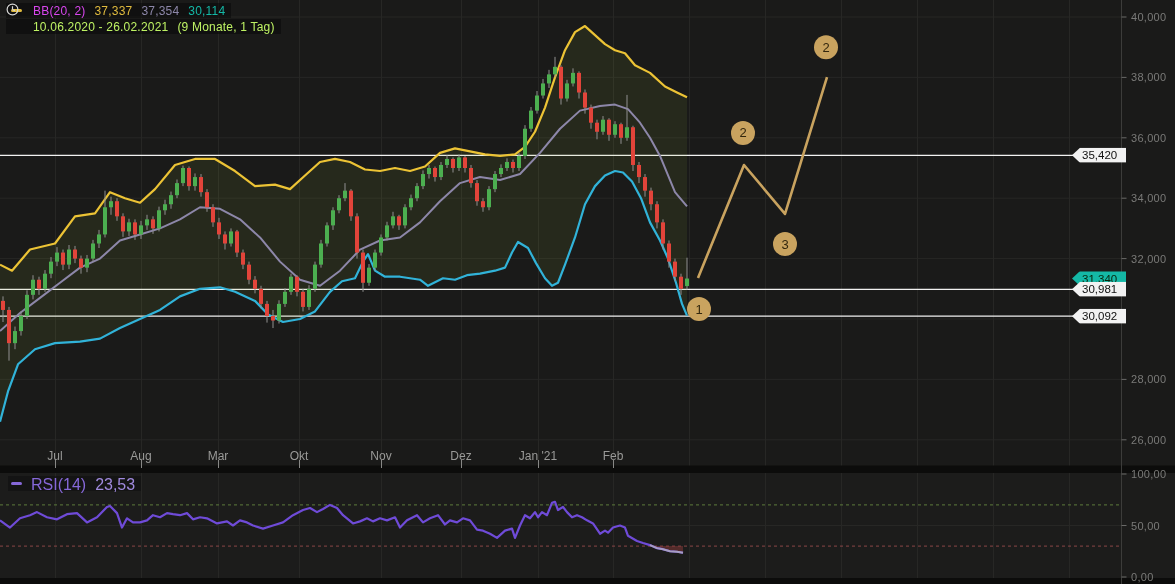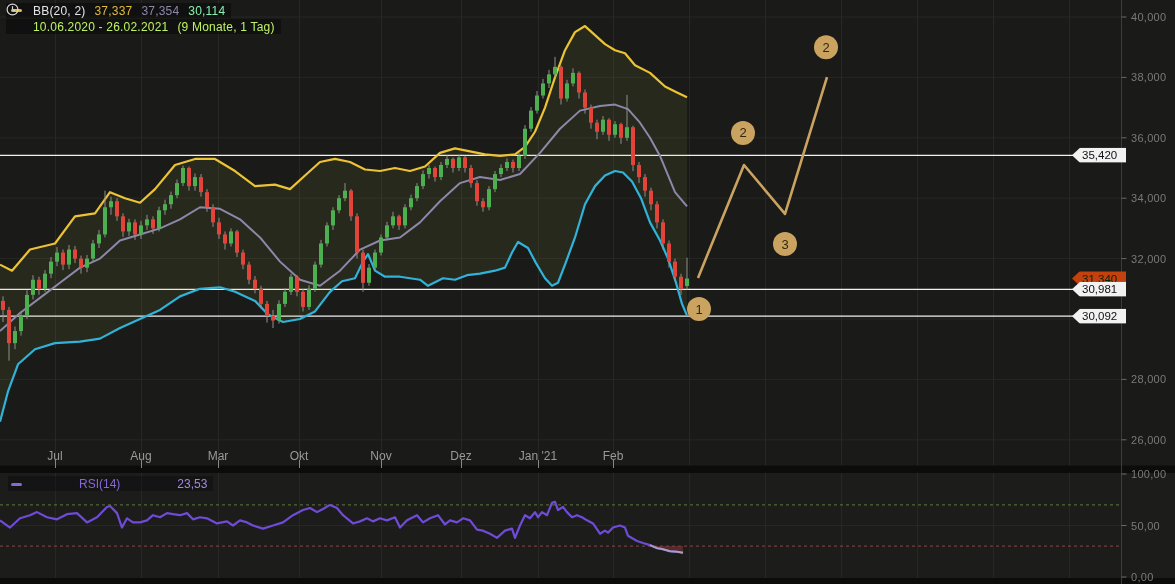--- a/index.html
+++ b/index.html
@@ -6,37 +6,37 @@
   .stage{position:relative;width:1175px;height:584px;background:#1a1a19;overflow:hidden;
          font-family:"Liberation Sans","DejaVu Sans",sans-serif;}
   .stage svg{position:absolute;left:0;top:0;}
   .legend{position:absolute;left:6px;top:3px;z-index:30;}
   .legend-row{display:flex;align-items:center;height:15px;margin-bottom:1px;
               background:rgba(10,10,9,0.55);padding:0 6px 0 2px;width:max-content;
               font-size:12px;letter-spacing:.2px;}
   .legend-row .sp{margin-left:9px;white-space:pre;}
   .sym{color:#62b462;}
   .ohlc{color:#62b462;}
-  .bbname{color:#e5e5e5;}
-  .bbu{color:#e0bb3e;} .bbm{color:#8d87a9;} .bbl{color:#86efac;}
+  .bbname{color:#d946ef;}
+  .bbu{color:#e0bb3e;} .bbm{color:#8d87a9;} .bbl{color:#14b8a6;}
   .datetxt{color:#bef264;}
   .ico{display:inline-flex;align-items:center;justify-content:center;width:16px;height:14px;}
   .dash-ico{width:11px;height:3px;border-radius:2px;display:inline-block;}
-  .rsi-legend{position:absolute;left:8px;top:476px;z-index:30;display:flex;align-items:flex-end;
-              font-size:12px;background:rgba(10,10,9,0.4);padding:0 6px 0 2px;height:15px;gap:48px;}
+  .rsi-legend{position:absolute;left:8px;top:476px;z-index:30;display:flex;align-items:flex-start;
+              font-size:16px;background:rgba(10,10,9,0.4);padding:0 6px 0 2px;height:15px;}
   .rsi-name{color:#8668d8;margin-left:8px;}
   .rsi-val{color:#a08ade;margin-left:9px;}
   .axis-label{position:absolute;left:1131px;color:#7a7a78;font-size:11px;transform:translateY(-50%);
               letter-spacing:.3px;z-index:10;}
   .month-label{position:absolute;color:#9a9a98;font-size:12px;transform:translateX(-50%);top:449px;z-index:10;}
   .badge{position:absolute;left:1072px;width:54px;height:15px;line-height:15px;font-size:11.5px;
          color:#101010;padding-left:10px;box-sizing:border-box;z-index:20;
          clip-path:polygon(8px 0,100% 0,100% 100%,8px 100%,0 50%);transform:translateY(-50%);}
   .badge.white{background:#f2f2f2;}
-  .badge.green{background:#c2410c;color:#07230a;}
+  .badge.green{background:#14b8a6;color:#07230a;}
 </style>
 </head>
 <body>
 
 <div class="stage">
   <svg id="chart-svg" width="1175" height="584">
       <rect x="0" y="0" width="1175" height="584" fill="#1a1a19"></rect>
       <rect x="0" y="473" width="1175" height="105" fill="#1c1c1b"></rect>
       <g>
         <line x1="0" y1="17" x2="1121" y2="17" stroke="#272725" stroke-width="1"></line>

